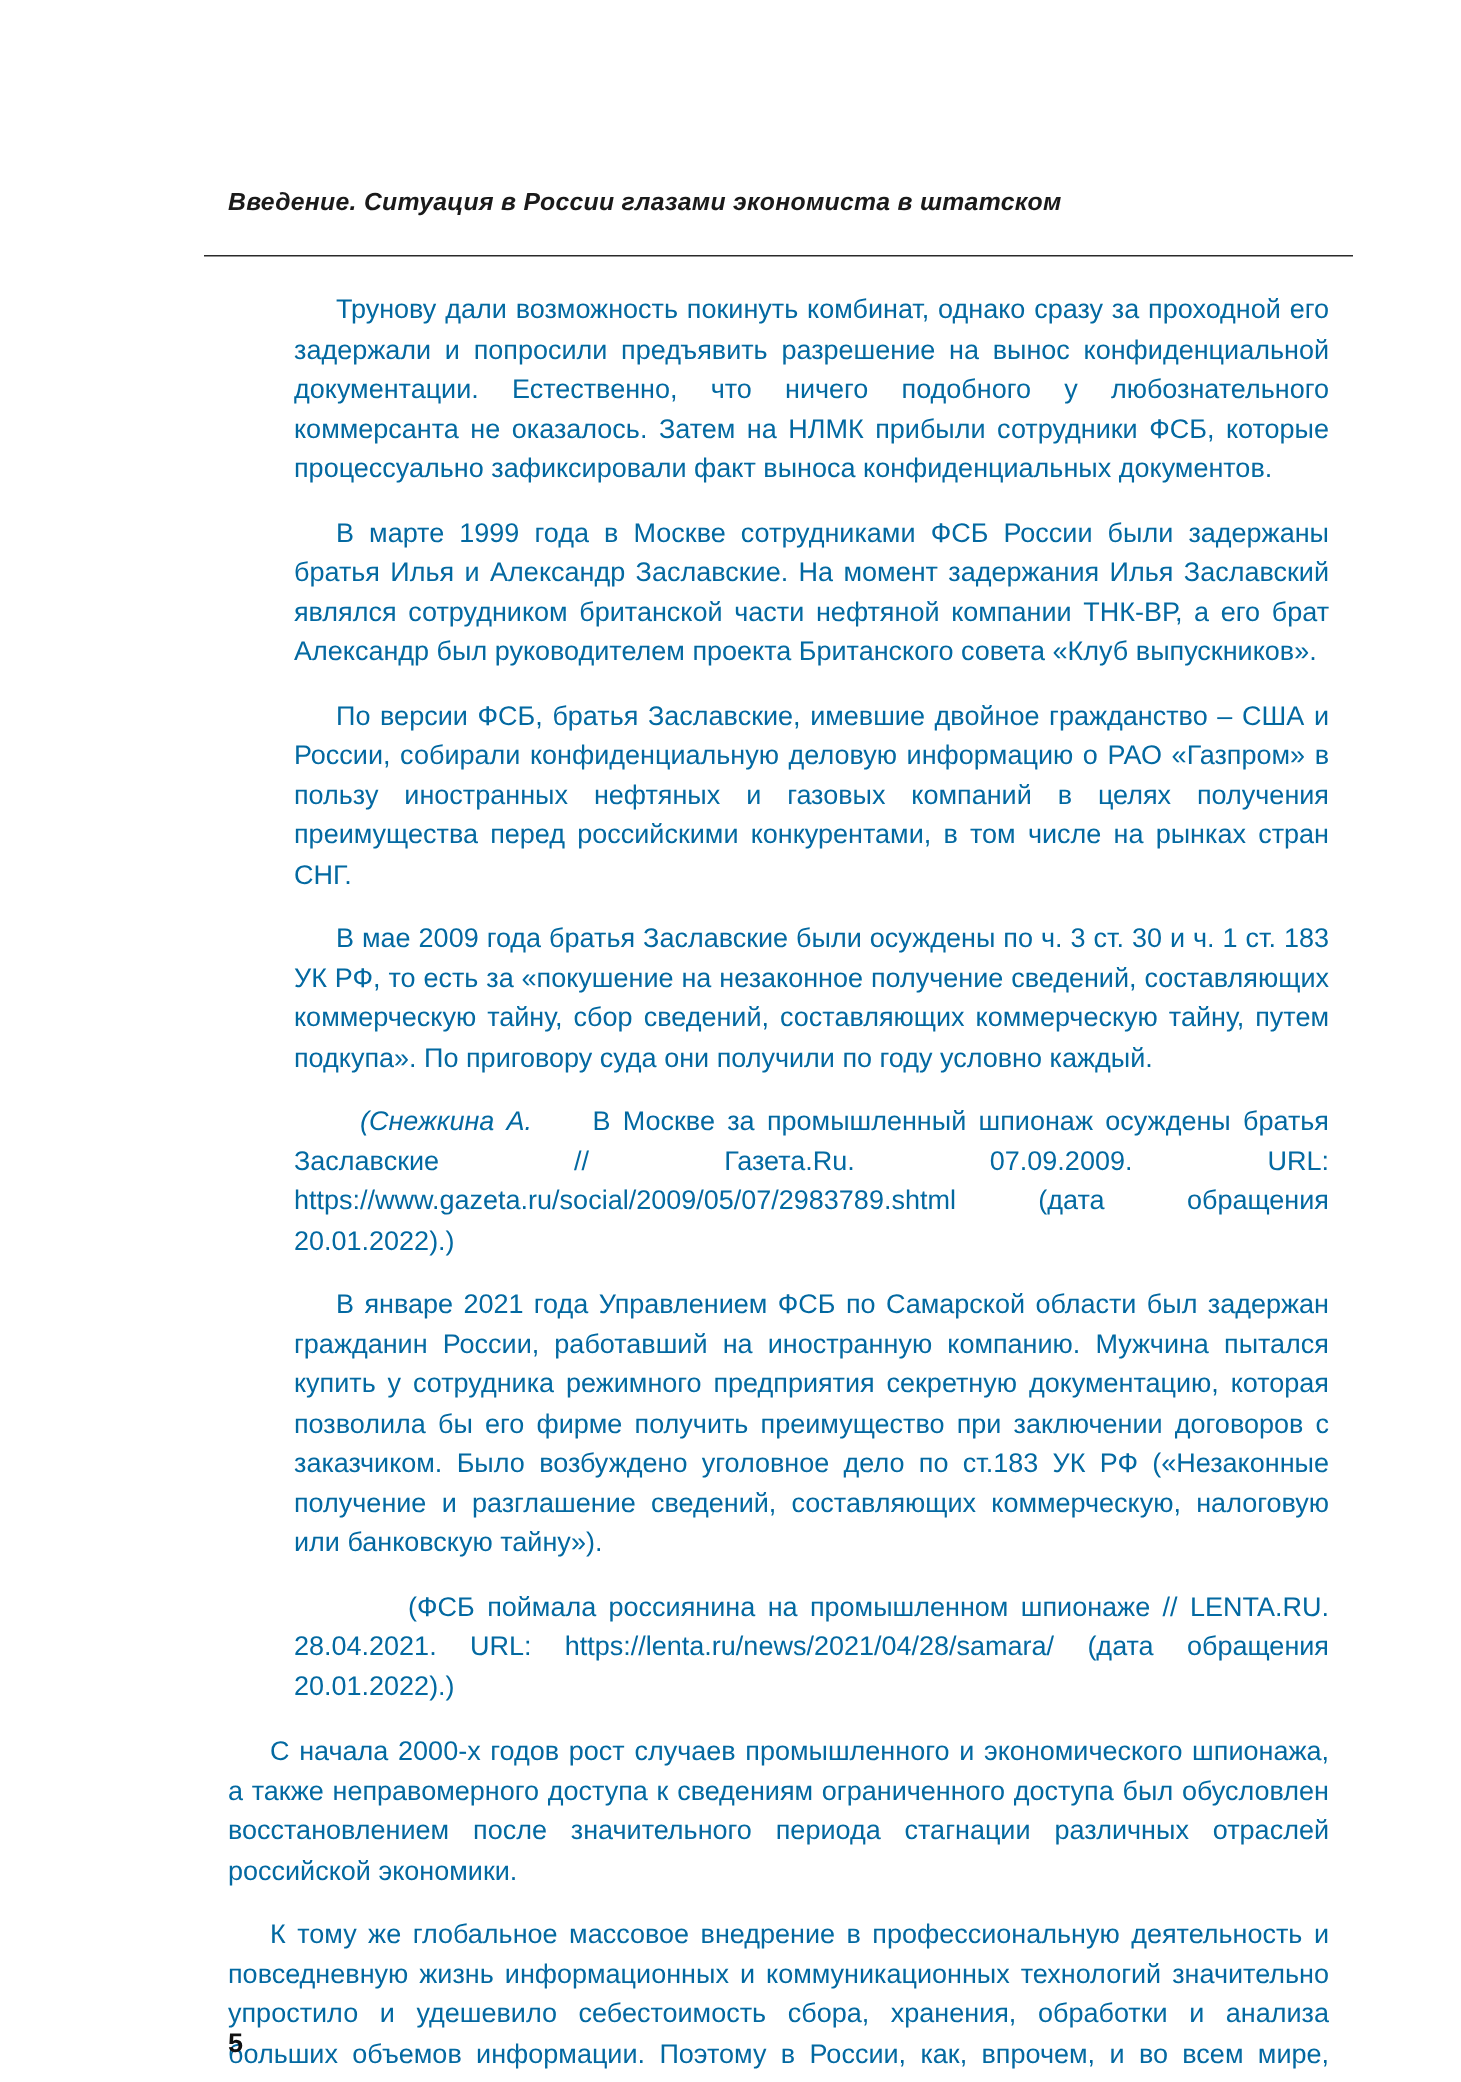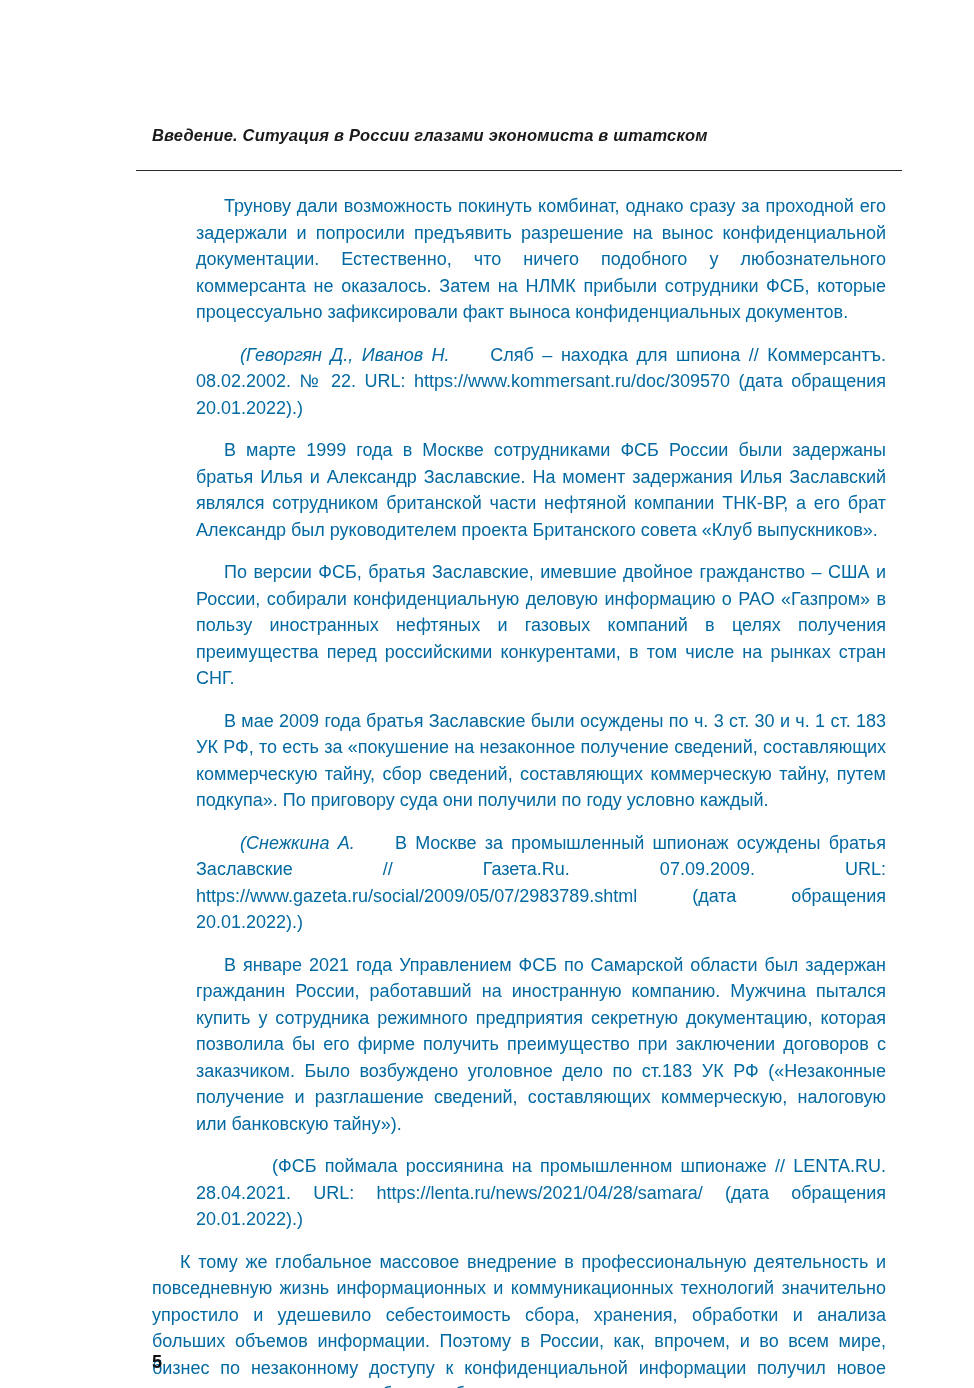--- a/index.html
+++ b/index.html
@@ -64,34 +64,34 @@
 </head>
 <body>
 
 <div class="page">
 
   <div class="running-header">Введение.  Ситуация в России глазами экономиста в штатском</div>
   <hr class="header-rule">
 
   <p class="quote">Трунову дали возможность покинуть комбинат, однако сразу за проходной его задержали и попросили предъявить разрешение на вынос конфиденциальной документации. Естественно, что ничего подобного у любознательного коммерсанта не оказалось. Затем на НЛМК прибыли сотрудники ФСБ, которые процессуально зафиксировали факт выноса конфиденциальных документов.</p>
 
-  <p class="cite"><i>(Геворгян Д., Иванов Н.</i><span> Сляб – находка для шпиона // Коммерсантъ. 08.02.2002. № 22. URL: https://www.kommersant.ru/doc/309570 (дата обращения 20.01.2022).)</span></p>
 
   <p class="quote gap-before">В марте 1999 года в Москве сотрудниками ФСБ России были задержаны братья Илья и Александр Заславские. На момент задержания Илья Заславский являлся сотрудником британской части нефтяной компании ТНК-ВР, а его брат Александр был руководителем проекта Британского совета «Клуб выпускников».</p>
 
   <p class="quote">По версии ФСБ, братья Заславские, имевшие двойное гражданство – США и России, собирали конфиденциальную деловую информацию о РАО «Газпром» в пользу иностранных нефтяных и газовых компаний в целях получения преимущества перед российскими конкурентами, в том числе на рынках стран СНГ.</p>
 
   <p class="quote">В мае 2009 года братья Заславские были осуждены по ч. 3 ст. 30 и ч. 1 ст. 183 УК РФ, то есть за «покушение на незаконное получение сведений, составляющих коммерческую тайну, сбор сведений, составляющих коммерческую тайну, путем подкупа». По приговору суда они получили по году условно каждый.</p>
 
   <p class="cite"><i>(Снежкина А.</i><span> В Москве за промышленный шпионаж осуждены братья Заславские // Газета.Ru. 07.09.2009. URL: https://www.gazeta.ru/social/2009/05/07/2983789.shtml (дата обращения 20.01.2022).)</span></p>
 
   <p class="quote gap-before">В январе 2021 года Управлением ФСБ по Самарской области был задержан гражданин России, работавший на иностранную компанию. Мужчина пытался купить у сотрудника режимного предприятия секретную документацию, которая позволила бы его фирме получить преимущество при заключении договоров с заказчиком. Было возбуждено уголовное дело по ст.183 УК РФ («Незаконные получение и разглашение сведений, составляющих коммерческую, налоговую или банковскую тайну»).</p>
 
   <p class="cite"><i></i><span>(ФСБ поймала россиянина на промышленном шпионаже // LENTA.RU. 28.04.2021. URL: https://lenta.ru/news/2021/04/28/samara/ (дата обращения 20.01.2022).)</span></p>
 
+  <p class="body-text body-start">С начала 2000-х годов рост случаев промышленного и экономического шпионажа, а также неправомерного доступа к сведениям ограниченного доступа был обусловлен восстановлением после значительного периода стагнации различных отраслей российской экономики.</p>
 
   <p class="body-text">К тому же глобальное массовое внедрение в профессиональную деятельность и повседневную жизнь информационных и коммуникационных технологий значительно упростило и удешевило себестоимость сбора, хранения, обработки и анализа больших объемов информации. Поэтому в России, как, впрочем, и во всем мире, бизнес по незаконному доступу к конфиденциальной информации получил новое дыхание и стал массово набирать обороты.</p>
 
   <p class="body-text">Еще одним стимулом для развития этого явления послужило появление у государства и бизнеса множества «цифровых» информационных массивов, представлявших для злоумышленников значительный коммерческий интерес.</p>
 
   <div class="page-number">5</div>
 
 </div>
 
 </body></html>

